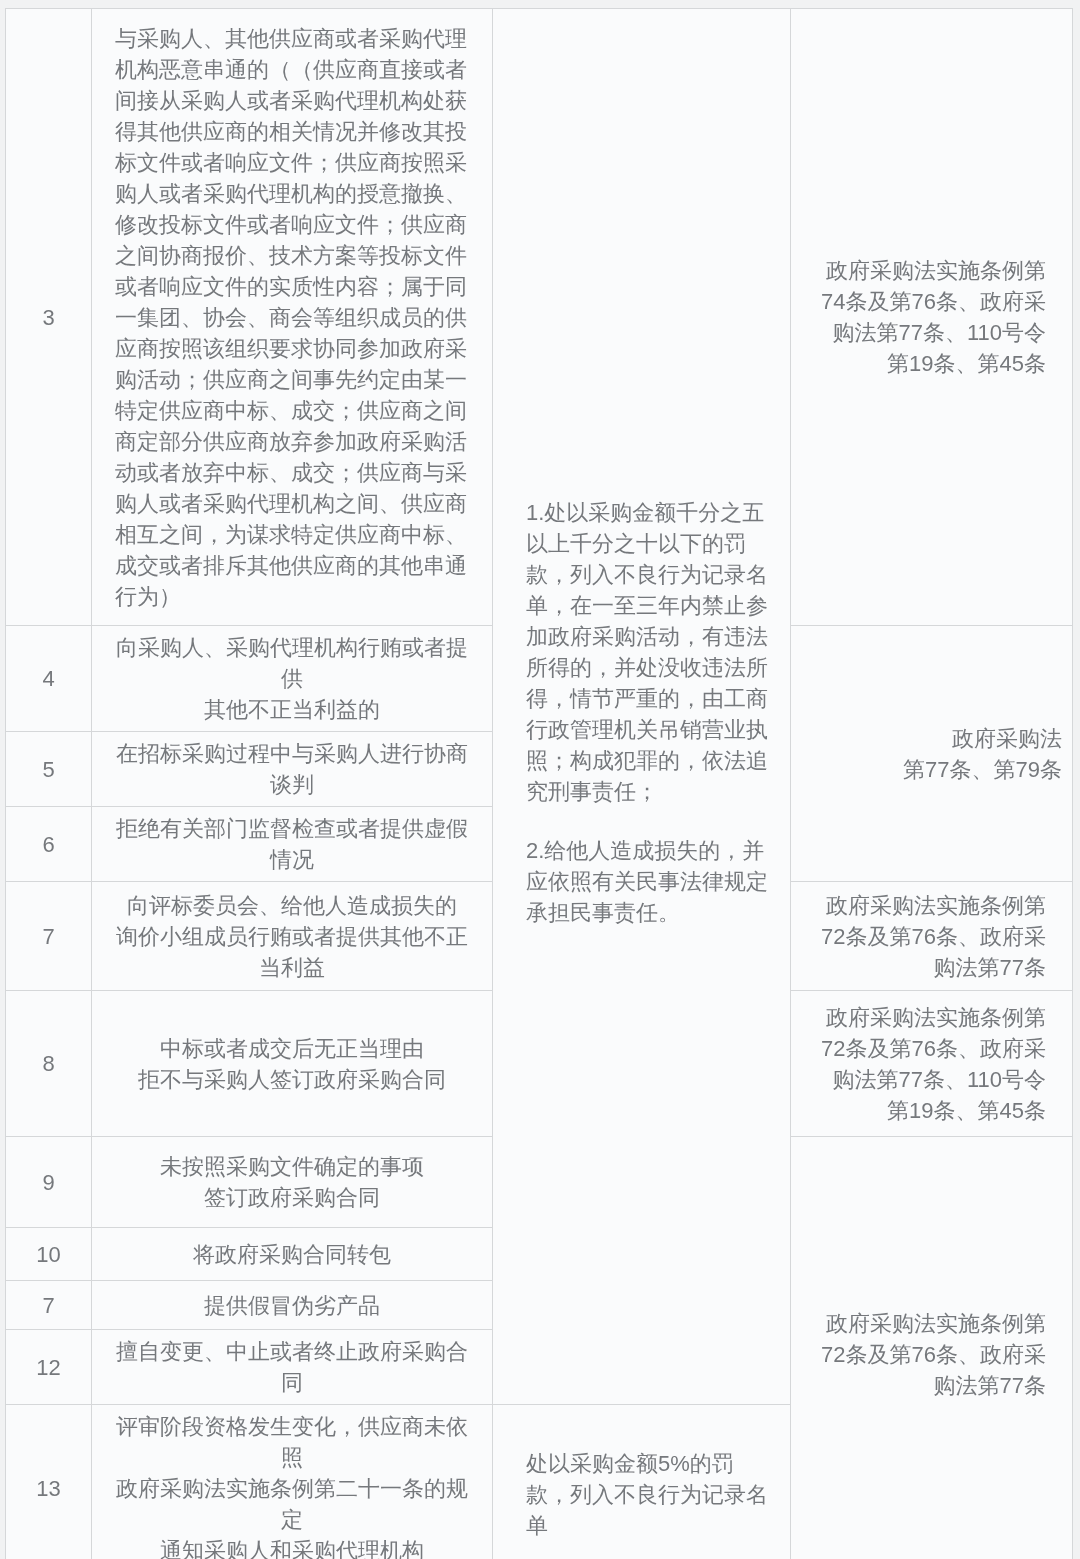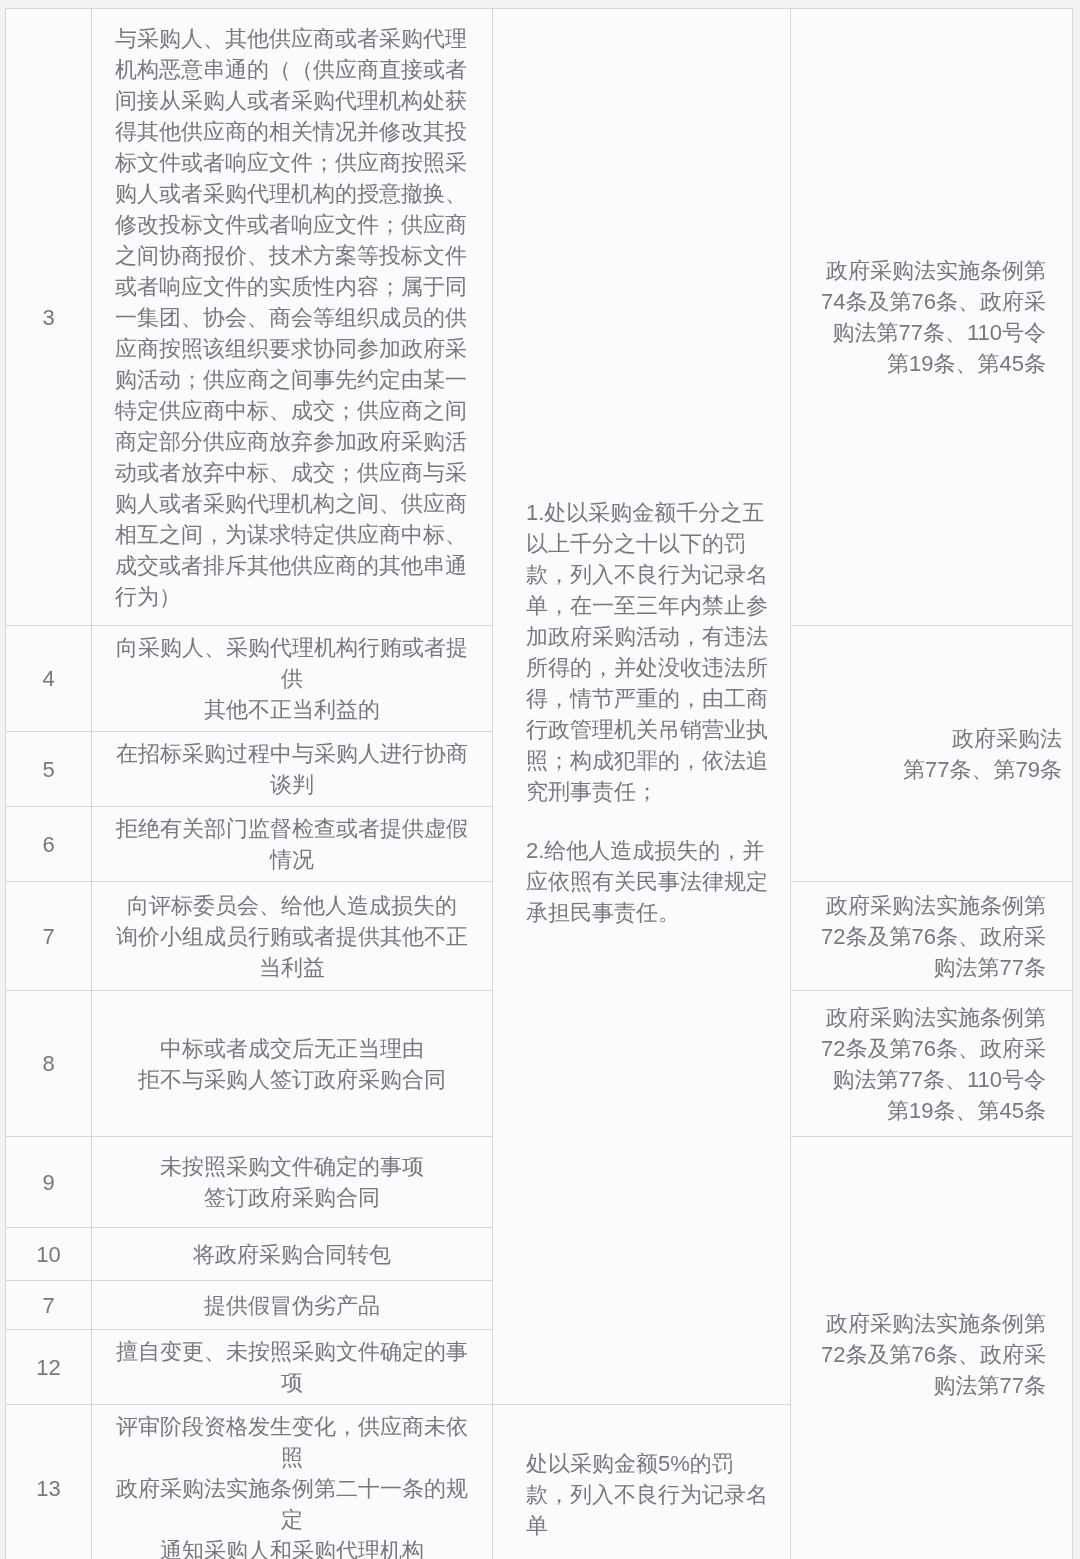--- a/index.html
+++ b/index.html
@@ -140,21 +140,21 @@
       <td class="desc">将政府采购合同转包</td>
     </tr>
 
     <tr style="height:49px">
       <td class="num">7</td>
       <td class="desc">提供假冒伪劣产品</td>
     </tr>
 
     <tr style="height:50px">
       <td class="num">12</td>
-      <td class="desc">擅自变更、未按照采购文件确定的事项</td>
+      <td class="desc">擅自变更、中止或者终止政府采购合同</td>
     </tr>
 
     <tr style="height:114px">
       <td class="num">13</td>
       <td class="desc">评审阶段资格发生变化，供应商未依照
 政府采购法实施条例第二十一条的规定
 通知采购人和采购代理机构</td>
       <td class="penalty">处以采购金额5%的罚款，列入不良行为记录名单</td>
     </tr>
 

